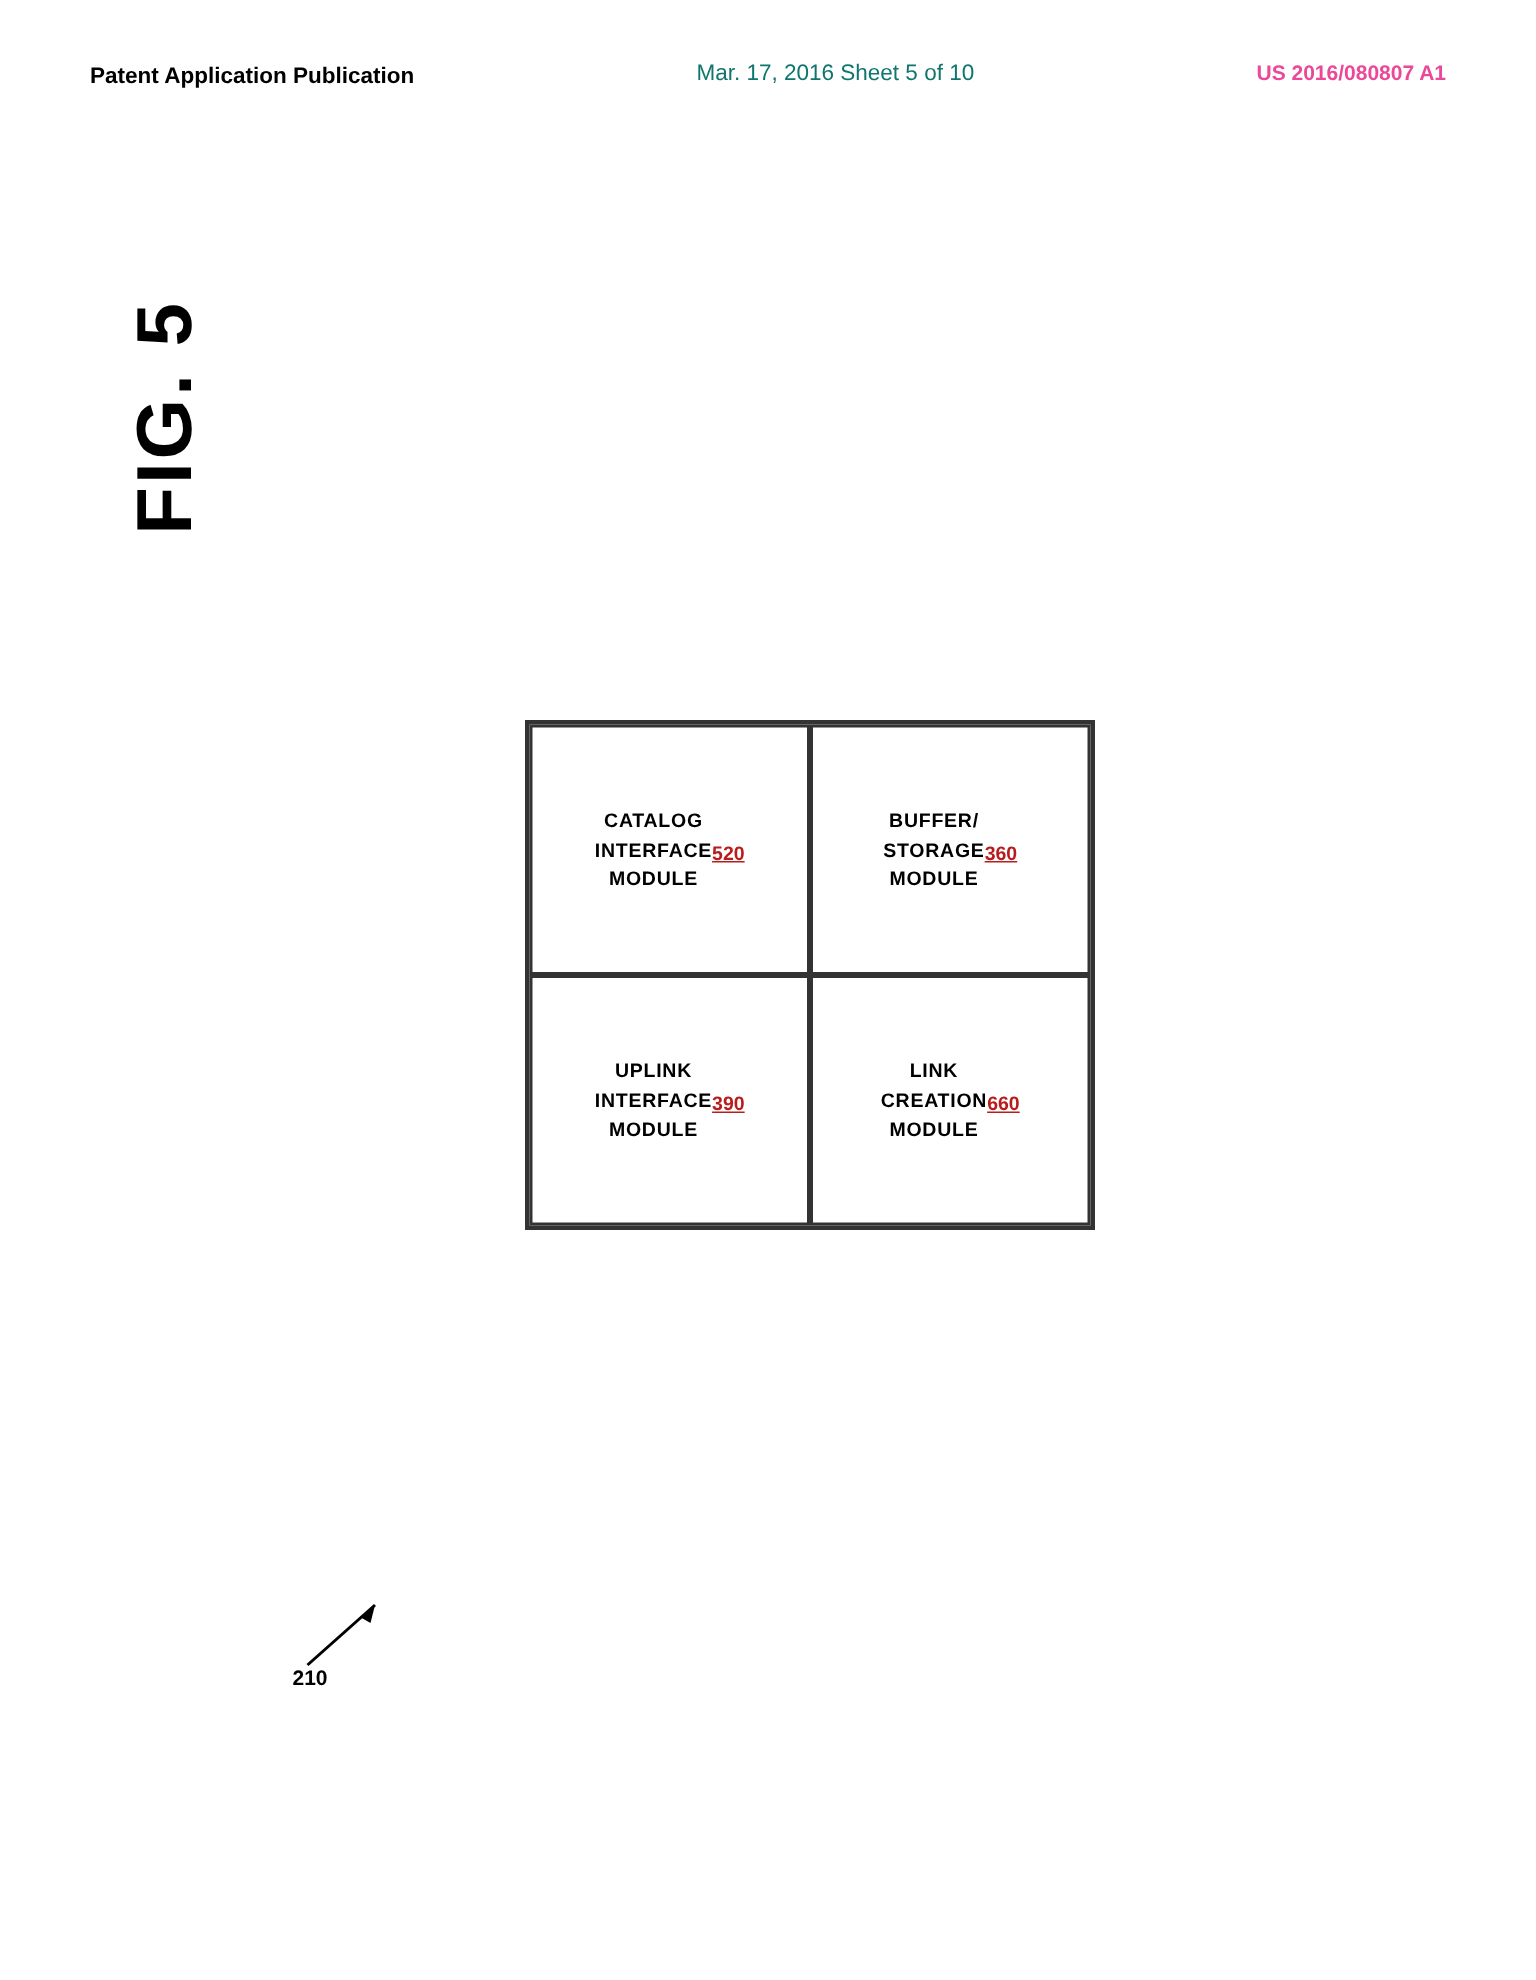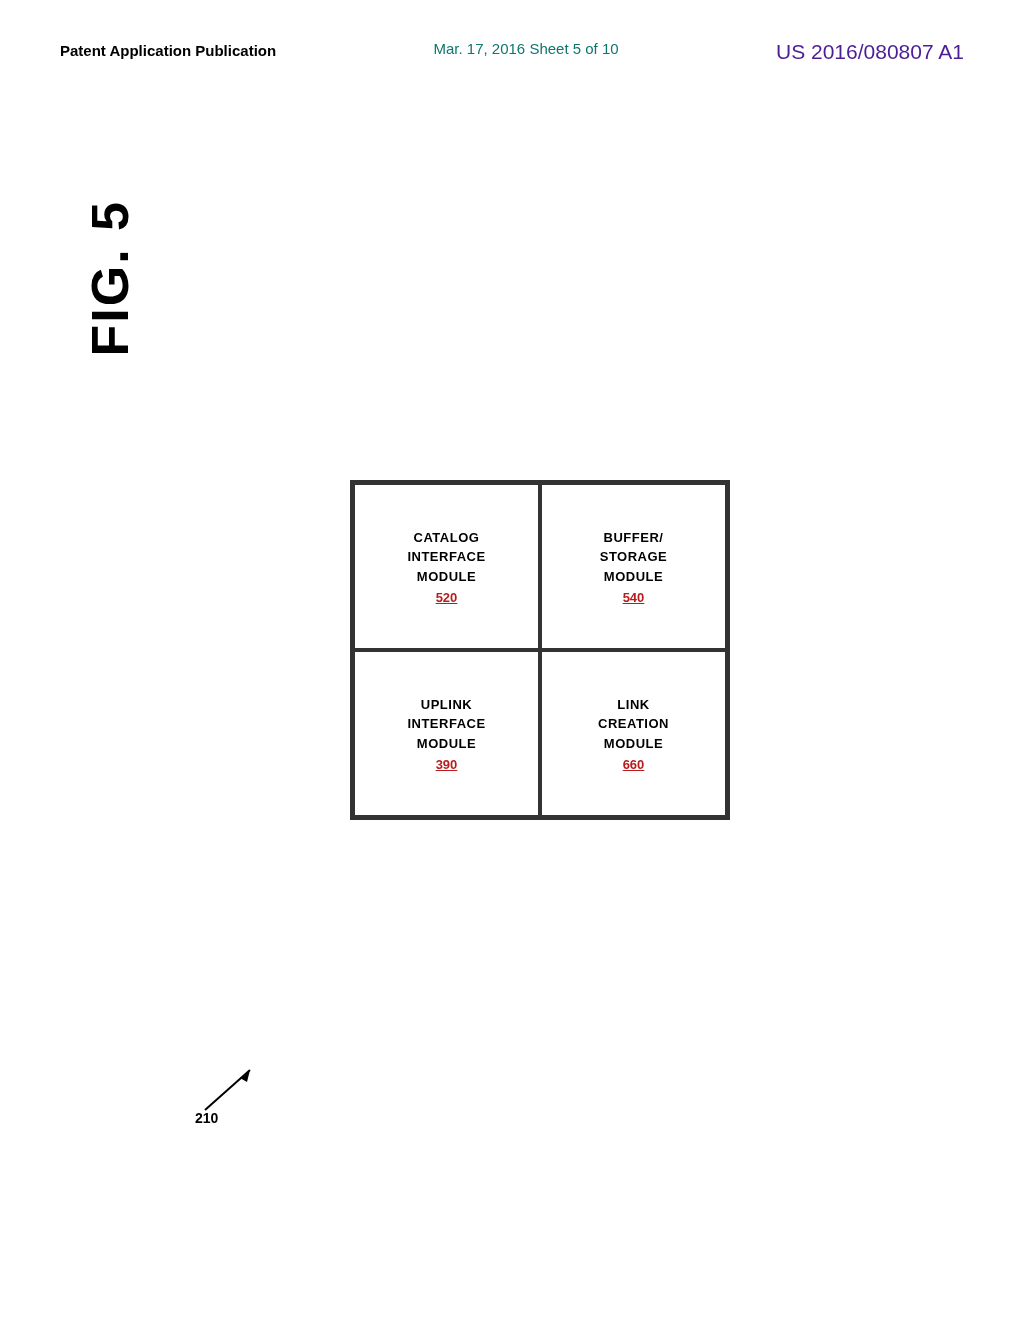--- a/index.html
+++ b/index.html
@@ -32,23 +32,23 @@
       line-height: 1.4;
     }
 
     .header-center {
       font-size: 15px;
       color: #0f766e;
       text-align: center;
     }
 
     .header-right {
-      font-size: 21px;
-      color: #4c1d95;
-      font-weight: normal;
+      font-size: 14px;
+      color: #ec4899;
+      font-weight: bold;
     }
 
     .fig-label {
       position: absolute;
       left: 80px;
       top: 200px;
       font-size: 52px;
       font-weight: 900;
       color: #000;
       font-family: Arial, sans-serif;
@@ -72,21 +72,21 @@
       display: grid;
       grid-template-columns: 1fr 1fr;
       grid-template-rows: 1fr 1fr;
       width: 100%;
       height: 100%;
     }
 
     .diagram-cell {
       border: 2px solid #333;
       display: flex;
-      flex-direction: column;
+      flex-direction: row;
       align-items: center;
       justify-content: center;
       padding: 15px 10px;
       text-align: center;
     }
 
     .cell-label {
       font-size: 13px;
       font-weight: bold;
       color: #000;
@@ -120,21 +120,21 @@
       <div class="cell-label">
         CATALOG<br>INTERFACE<br>MODULE
       </div>
       <div class="cell-number">520</div>
     </div>
 
     <div class="diagram-cell">
       <div class="cell-label">
         BUFFER/<br>STORAGE<br>MODULE
       </div>
-      <div class="cell-number">540</div>
+      <div class="cell-number">360</div>
     </div>
 
     <div class="diagram-cell">
       <div class="cell-label">
         UPLINK<br>INTERFACE<br>MODULE
       </div>
       <div class="cell-number">390</div>
     </div>
 
     <div class="diagram-cell">

